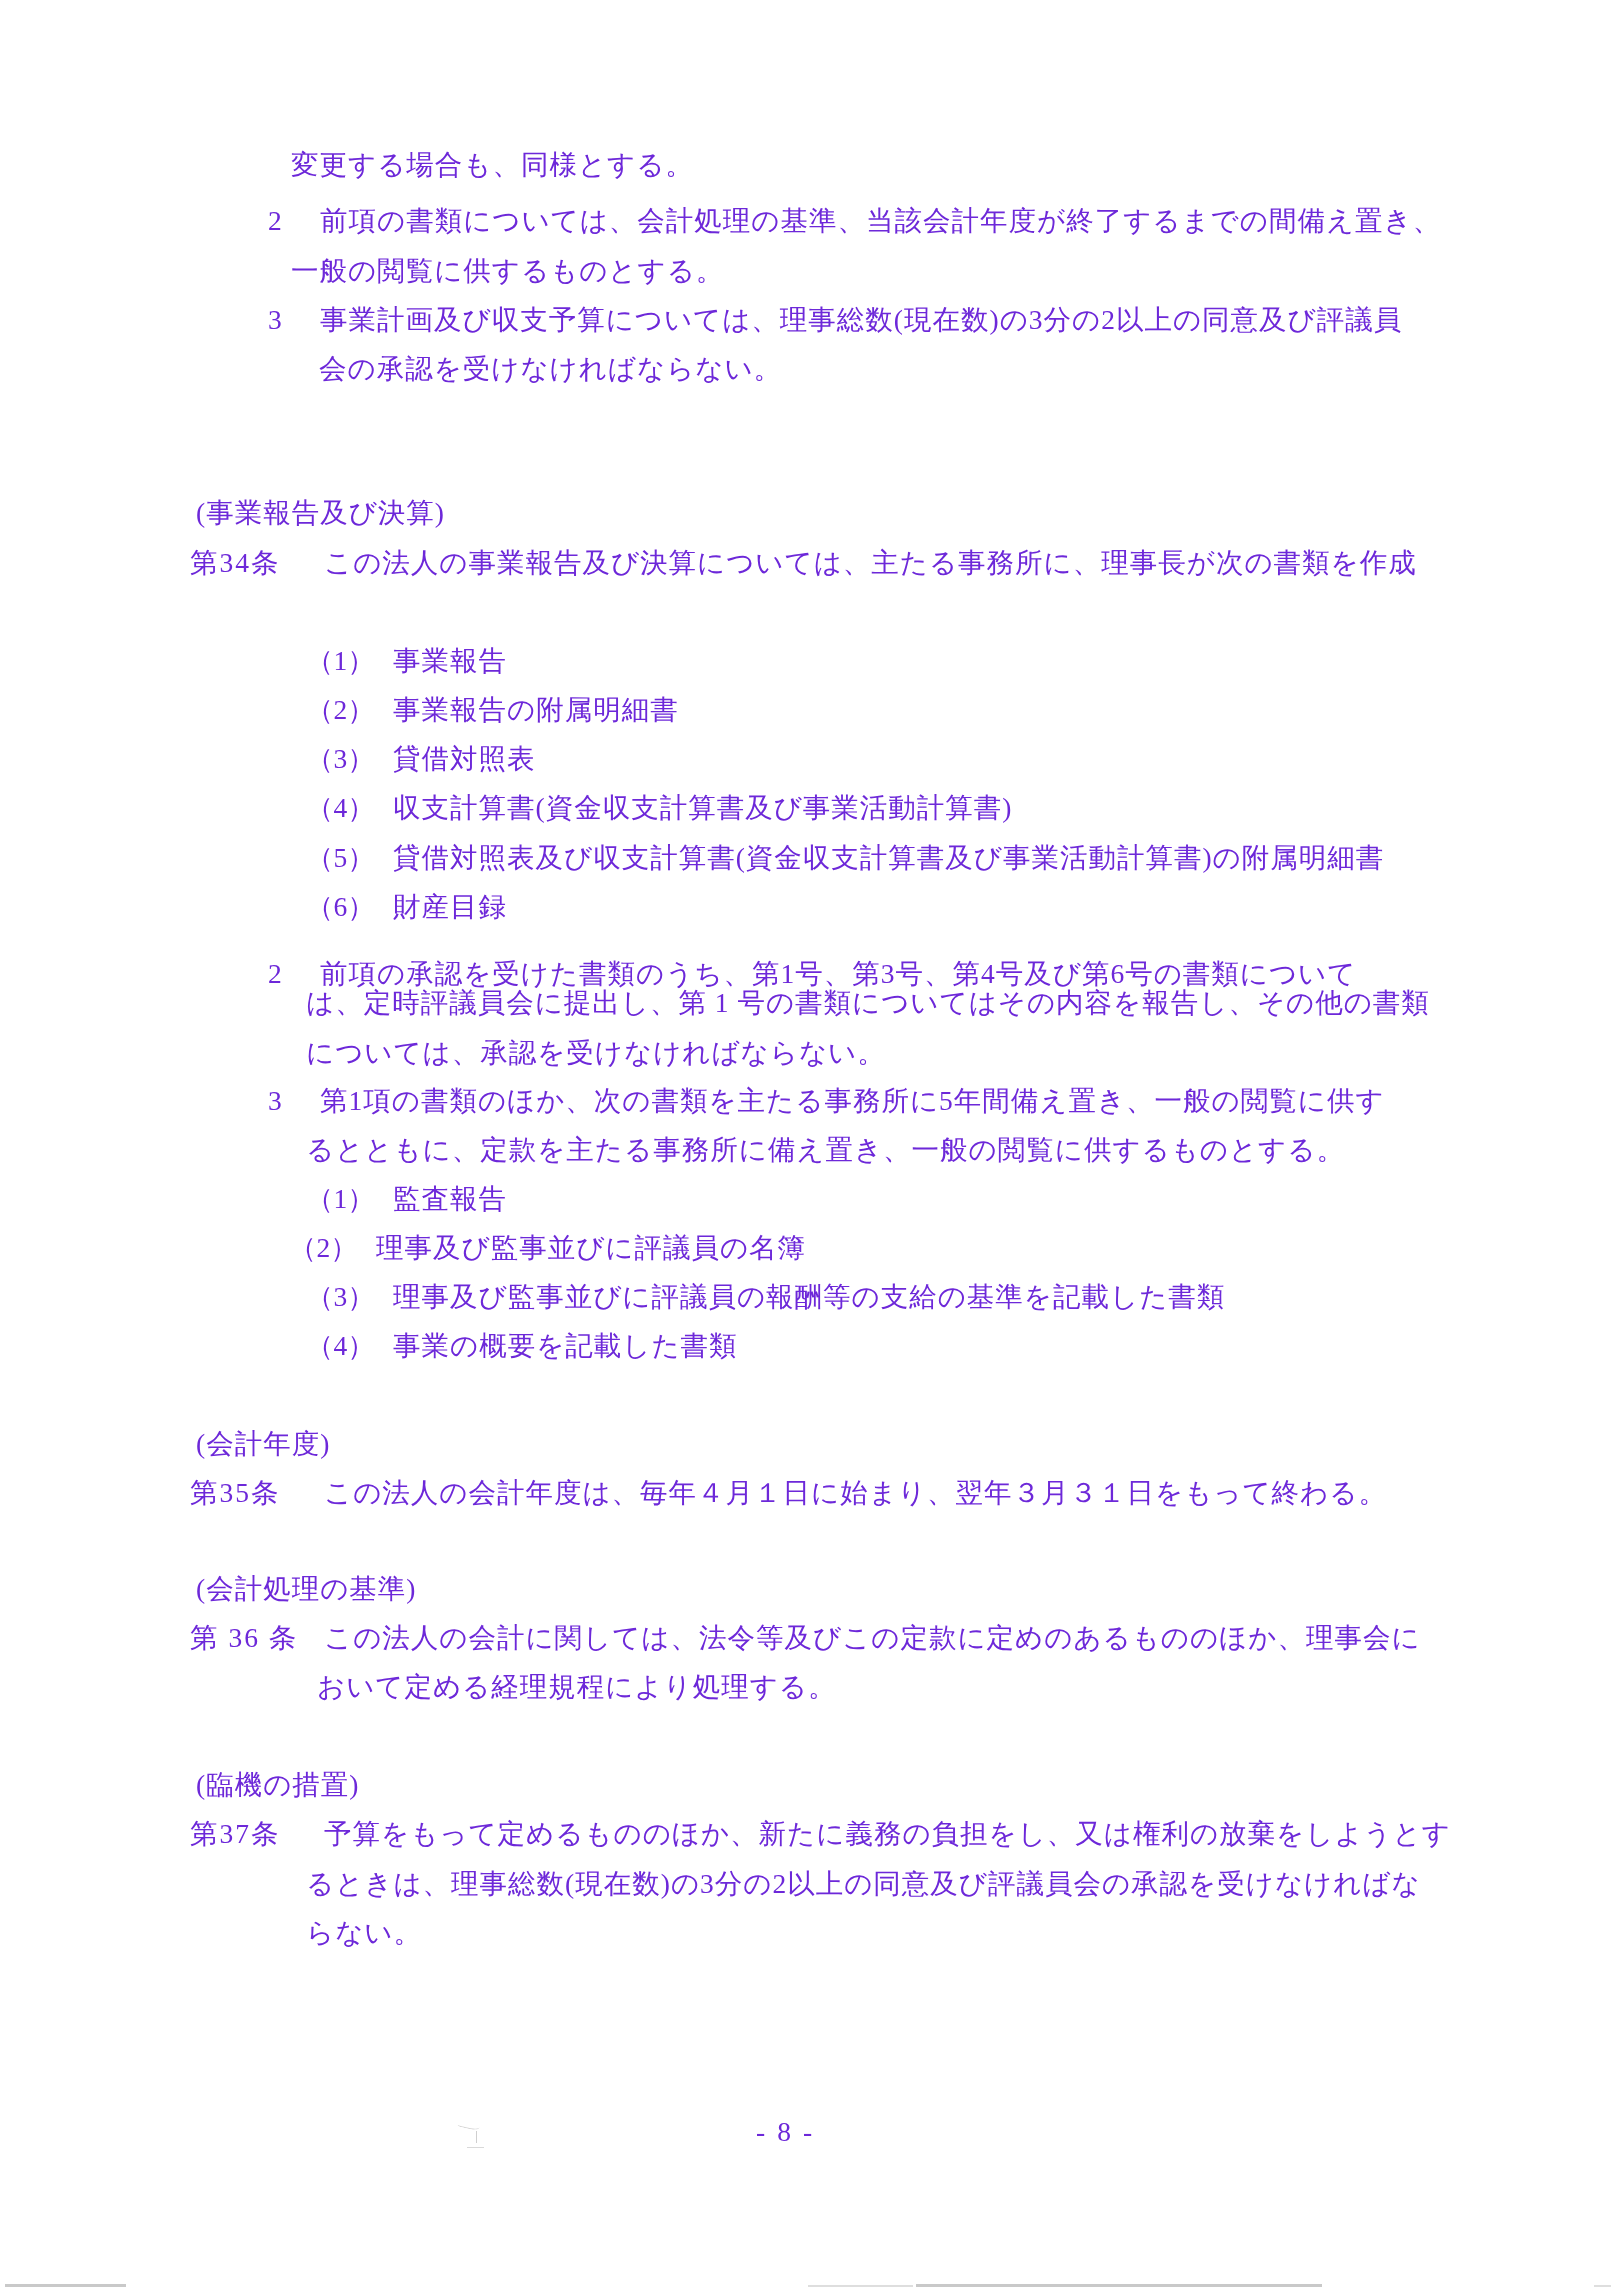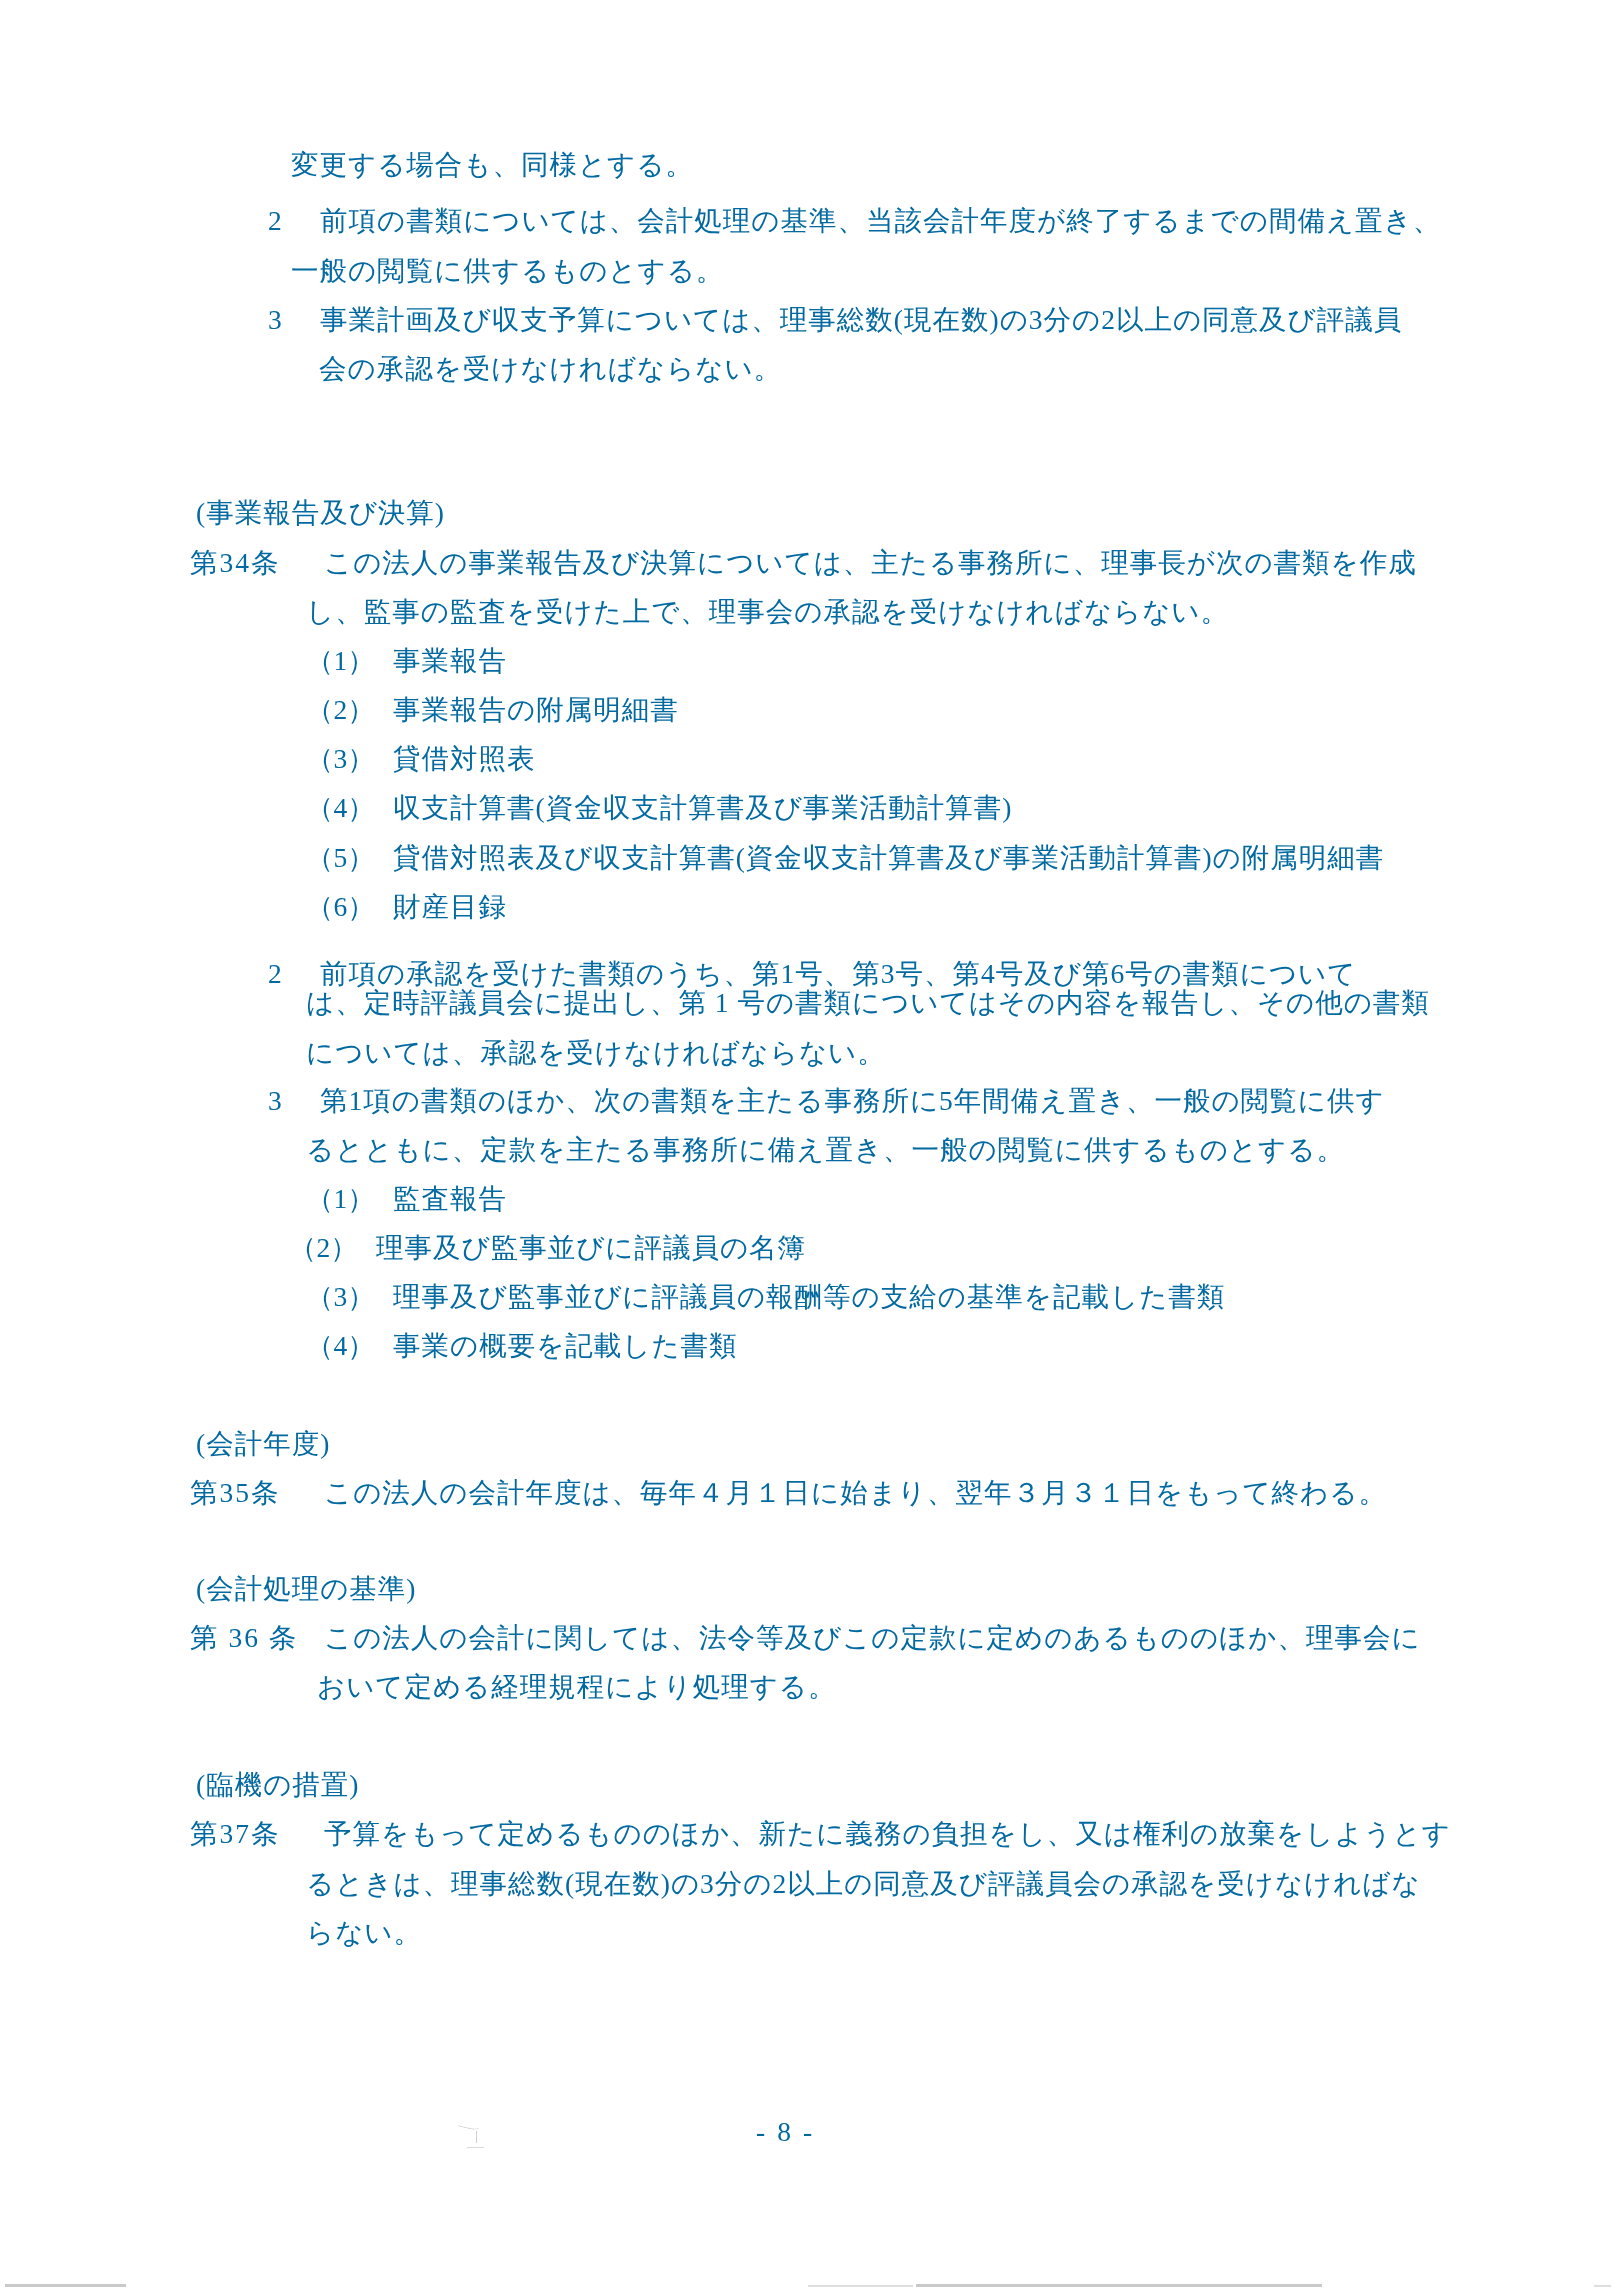--- a/index.html
+++ b/index.html
@@ -6,21 +6,21 @@
     margin: 0;
     padding: 0;
     background: #e8e8e8;
   }
   .page {
     position: relative;
     width: 1622px;
     height: 2295px;
     margin: 0 auto;
     background: #ffffff;
-    color: #0369a1;
+    color: #6d28d9;
     font-family: "Liberation Serif", "DejaVu Serif", serif;
     font-size: 27.5px;
     overflow: hidden;
   }
   .ln {
     position: absolute;
     height: 31px;
     line-height: 31px;
     white-space: nowrap;
     letter-spacing: 1px;
@@ -85,21 +85,20 @@
   <div class="ln" style="top:149px;left:291px">変更する場合も、同様とする。</div>
 
   <div class="ln" style="top:205px;left:268px"><span class="clause-no">2</span><span>前項の書類については、会計処理の基準、当該会計年度が終了するまでの間備え置き、</span></div>
   <div class="ln" style="top:255px;left:291px">一般の閲覧に供するものとする。</div>
 
   <div class="ln" style="top:304px;left:268px"><span class="clause-no">3</span><span>事業計画及び収支予算については、理事総数(現在数)の3分の2以上の同意及び評議員</span></div>
   <div class="ln" style="top:353px;left:319px">会の承認を受けなければならない。</div>
 
   <div class="ln" style="top:497px;left:196px">(事業報告及び決算)</div>
   <div class="ln" style="top:547px;left:190px"><span class="art-num">第34条</span><span>この法人の事業報告及び決算については、主たる事務所に、理事長が次の書類を作成</span></div>
-  <div class="ln" style="top:596px;left:306px">し、監事の監査を受けた上で、理事会の承認を受けなければならない。</div>
 
   <div class="ln" style="top:645px;left:306px"><span class="item-no">（1）</span><span>事業報告</span></div>
   <div class="ln" style="top:694px;left:306px"><span class="item-no">（2）</span><span>事業報告の附属明細書</span></div>
   <div class="ln" style="top:743px;left:306px"><span class="item-no">（3）</span><span>貸借対照表</span></div>
   <div class="ln" style="top:792px;left:306px"><span class="item-no">（4）</span><span>収支計算書(資金収支計算書及び事業活動計算書)</span></div>
   <div class="ln" style="top:842px;left:306px"><span class="item-no">（5）</span><span>貸借対照表及び収支計算書(資金収支計算書及び事業活動計算書)の附属明細書</span></div>
   <div class="ln" style="top:891px;left:306px"><span class="item-no">（6）</span><span>財産目録</span></div>
 
   <div class="ln" style="top:958px;left:268px"><span class="clause-no">2</span><span>前項の承認を受けた書類のうち、第1号、第3号、第4号及び第6号の書類について</span></div>
   <div class="ln" style="top:987px;left:306px">は、定時評議員会に提出し、第 1 号の書類についてはその内容を報告し、その他の書類</div>

